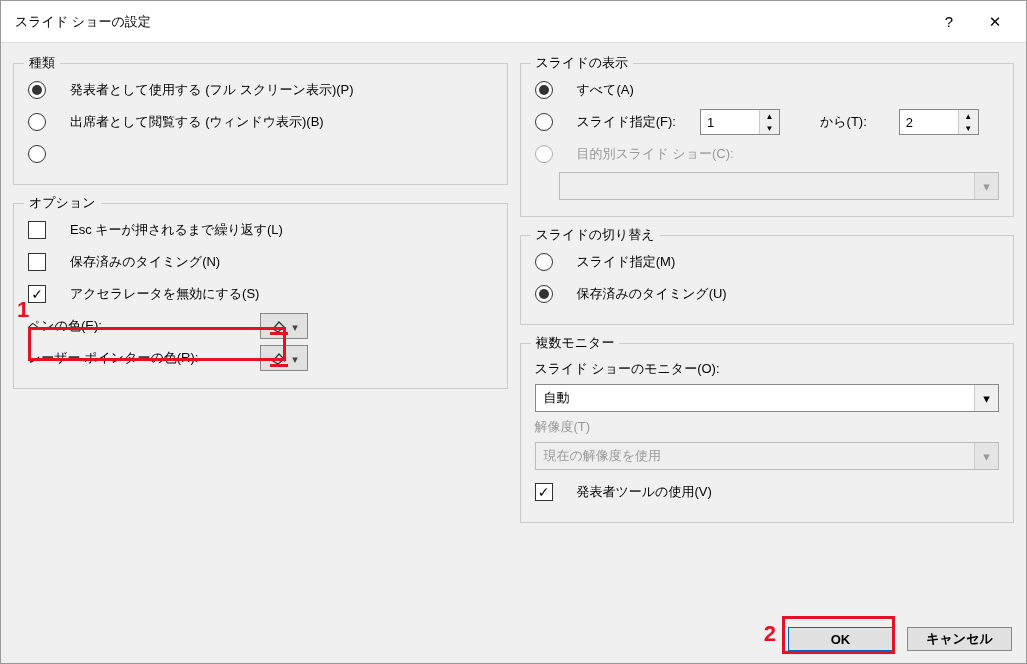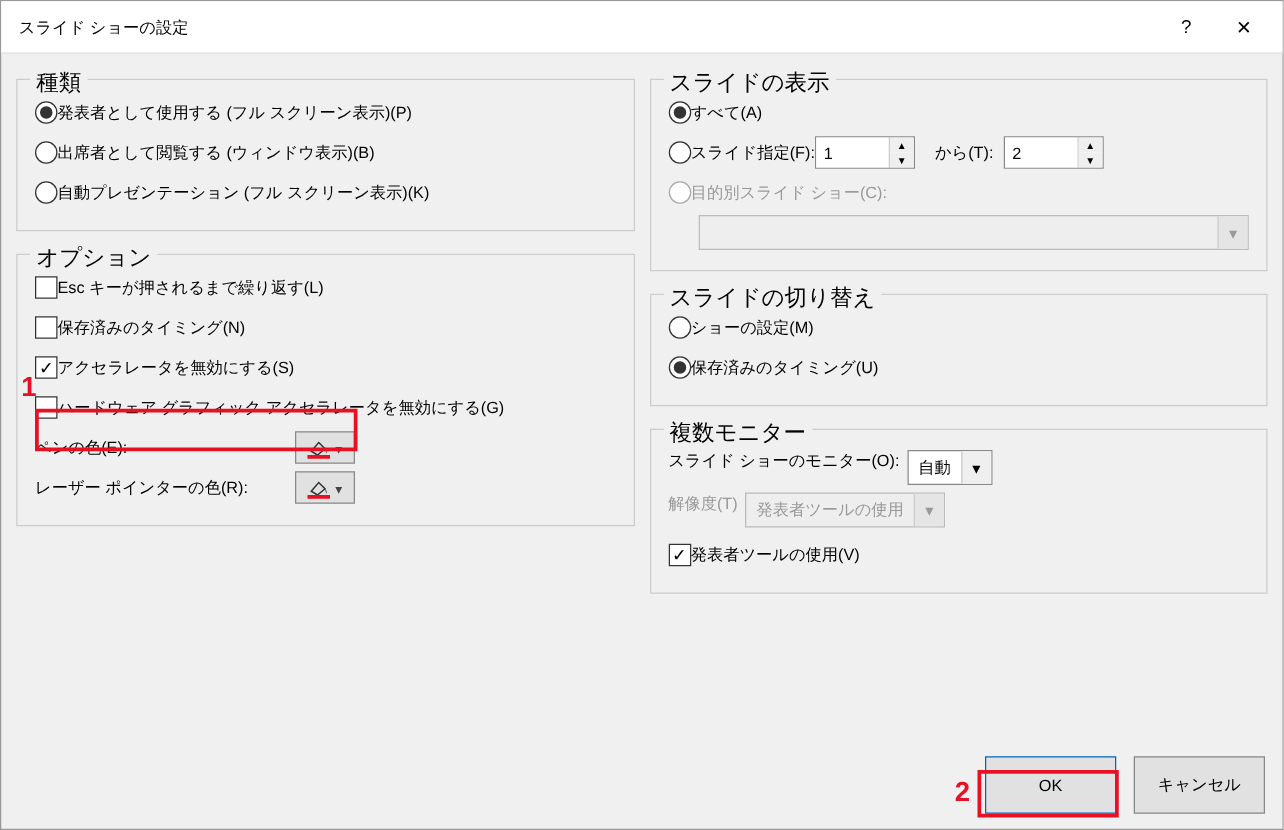--- a/index.html
+++ b/index.html
@@ -59,26 +59,26 @@
       padding: 10px 14px 14px 14px;
       position: relative;
       margin-top: 8px;
     }
     .group > legend {
       position: absolute;
       top: -10px;
       left: 10px;
       background: #f0f0f0;
       padding: 0 5px;
-      font-size: 18px;
+      font-size: 13px;
     }
     .row {
       display: flex;
       align-items: center;
-      gap: 0;
+      gap: 24px;
       min-height: 32px;
       padding: 2px 0;
     }
     .radio {
       width: 18px; height: 18px;
       border: 1px solid #333;
       border-radius: 50%;
       display: inline-flex;
       align-items: center;
       justify-content: center;
@@ -154,44 +154,45 @@
     }
     .combo.disabled { background: #eee; color: #999; border-color: #bbb; }
     .combo.disabled .caret { background: #e5e5e5; }
     .buttons-row {
       position: absolute;
       bottom: 12px; right: 14px;
       display: flex; gap: 14px;
       align-items: center;
     }
     .btn {
-      width: 105px; height: 46px;
+      width: 105px; height: 24px;
       border: 1px solid #888;
       background: #e1e1e1;
       display: flex; align-items: center; justify-content: center;
       cursor: pointer;
+      font-weight: bold;
     }
     .btn.primary { border: 1px solid #0067c0; }
     .annotation {
       position: absolute;
       color: #e81123;
       font-weight: bold;
       font-size: 22px;
       pointer-events: none;
     }
     .highlight-box {
       position: absolute;
       border: 3px solid #e81123;
       pointer-events: none;
     }
     .caret-svg::after { content: "▾"; font-size: 11px; color: #444; }
     .gap-lbl { margin: 0 8px 0 16px; }
     .w-wide { width: 208px; }
     .indent { padding-left: 24px; }
-    .combo-row { display:flex; gap:6px; margin-top:6px; }
+    .combo-row { display:flex; flex-direction:column; gap:6px; margin-top:6px; }
   </style>
 </head>
 <body>
 
 <div class="window">
 
   <div class="titlebar">
     <div class="titlebar-text">スライド ショーの設定</div>
     <div class="titlebar-controls">
       <div class="tb-btn">?</div>
@@ -207,41 +208,36 @@
         <div class="row">
           <span class="radio checked"></span>
           <span class="label">発表者として使用する (フル スクリーン表示)(P)</span>
         </div>
         <div class="row">
           <span class="radio"></span>
           <span class="label">出席者として閲覧する (ウィンドウ表示)(B)</span>
         </div>
         <div class="row">
           <span class="radio"></span>
-          <span class="label">自動プレゼンテーション (フル スクリーン表示)(K)</span>
         </div>
       </fieldset>
 
       <fieldset class="group">
         <legend>オプション</legend>
         <div class="row">
           <span class="checkbox"></span>
           <span class="label">Esc キーが押されるまで繰り返す(L)</span>
         </div>
         <div class="row">
           <span class="checkbox"></span>
           <span class="label">保存済みのタイミング(N)</span>
         </div>
         <div class="row">
           <span class="checkbox checked"></span>
           <span class="label">アクセラレータを無効にする(S)</span>
-        </div>
-        <div class="row">
-          <span class="checkbox"></span>
-          <span class="label">ハードウェア グラフィック アクセラレータを無効にする(G)</span>
         </div>
         <div class="row">
           <span class="label w-wide">ペンの色(E):</span>
           <div class="color-btn">
             <span class="bucket">
               <svg viewBox="0 0 18 16" width="18" height="16">
                   <path d="M3 11 L9 4 L14 9 L8 14 Z" fill="none" stroke="#333" stroke-width="1.2"></path>
                   <path d="M14 9 Q16 11 15 13" fill="#333"></path>
                 </svg>
               <span class="underline-red"></span>
@@ -300,41 +296,41 @@
             <span class="val"></span>
             <span class="caret">▾</span>
           </div>
         </div>
       </fieldset>
 
       <fieldset class="group">
         <legend>スライドの切り替え</legend>
         <div class="row">
           <span class="radio"></span>
-          <span class="label">ショーの設定(M)</span>
+          <span class="label">スライド指定(M)</span>
         </div>
         <div class="row">
           <span class="radio checked"></span>
           <span class="label">保存済みのタイミング(U)</span>
         </div>
       </fieldset>
 
       <fieldset class="group">
         <legend>複数モニター</legend>
         <div class="combo-row">
           <span class="label">スライド ショーのモニター(O):</span>
           <div class="combo">
             <span class="val">自動</span>
             <span class="caret">▾</span>
           </div>
         </div>
         <div class="combo-row">
           <span class="label disabled">解像度(T)</span>
           <div class="combo disabled">
-            <span class="val">発表者ツールの使用</span>
+            <span class="val">現在の解像度を使用</span>
             <span class="caret">▾</span>
           </div>
         </div>
         <div class="row" style="margin-top:6px">
           <span class="checkbox checked"></span>
           <span class="label">発表者ツールの使用(V)</span>
         </div>
       </fieldset>
     </div>
   </div>

